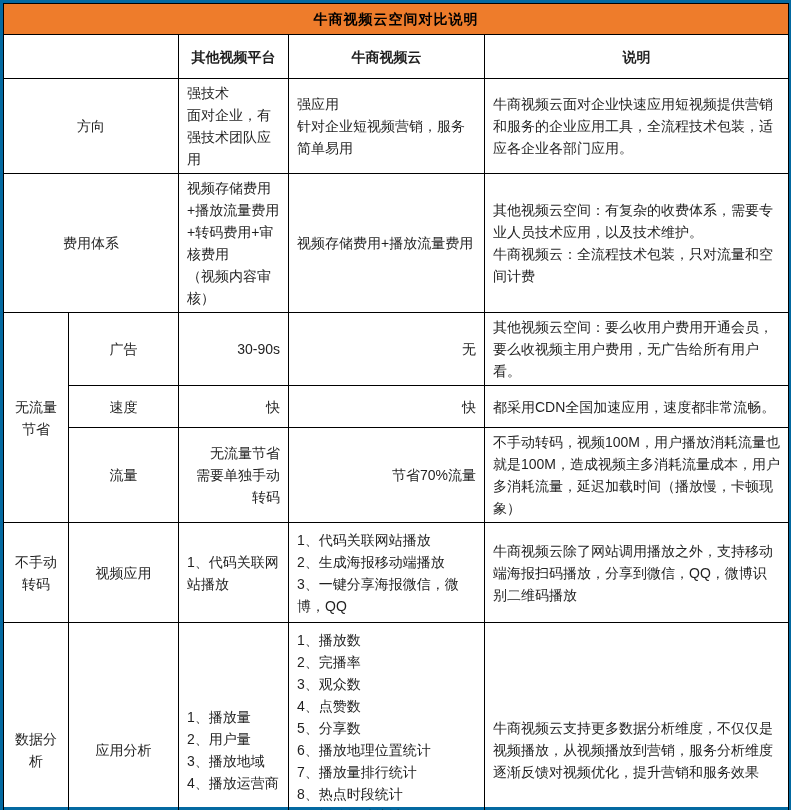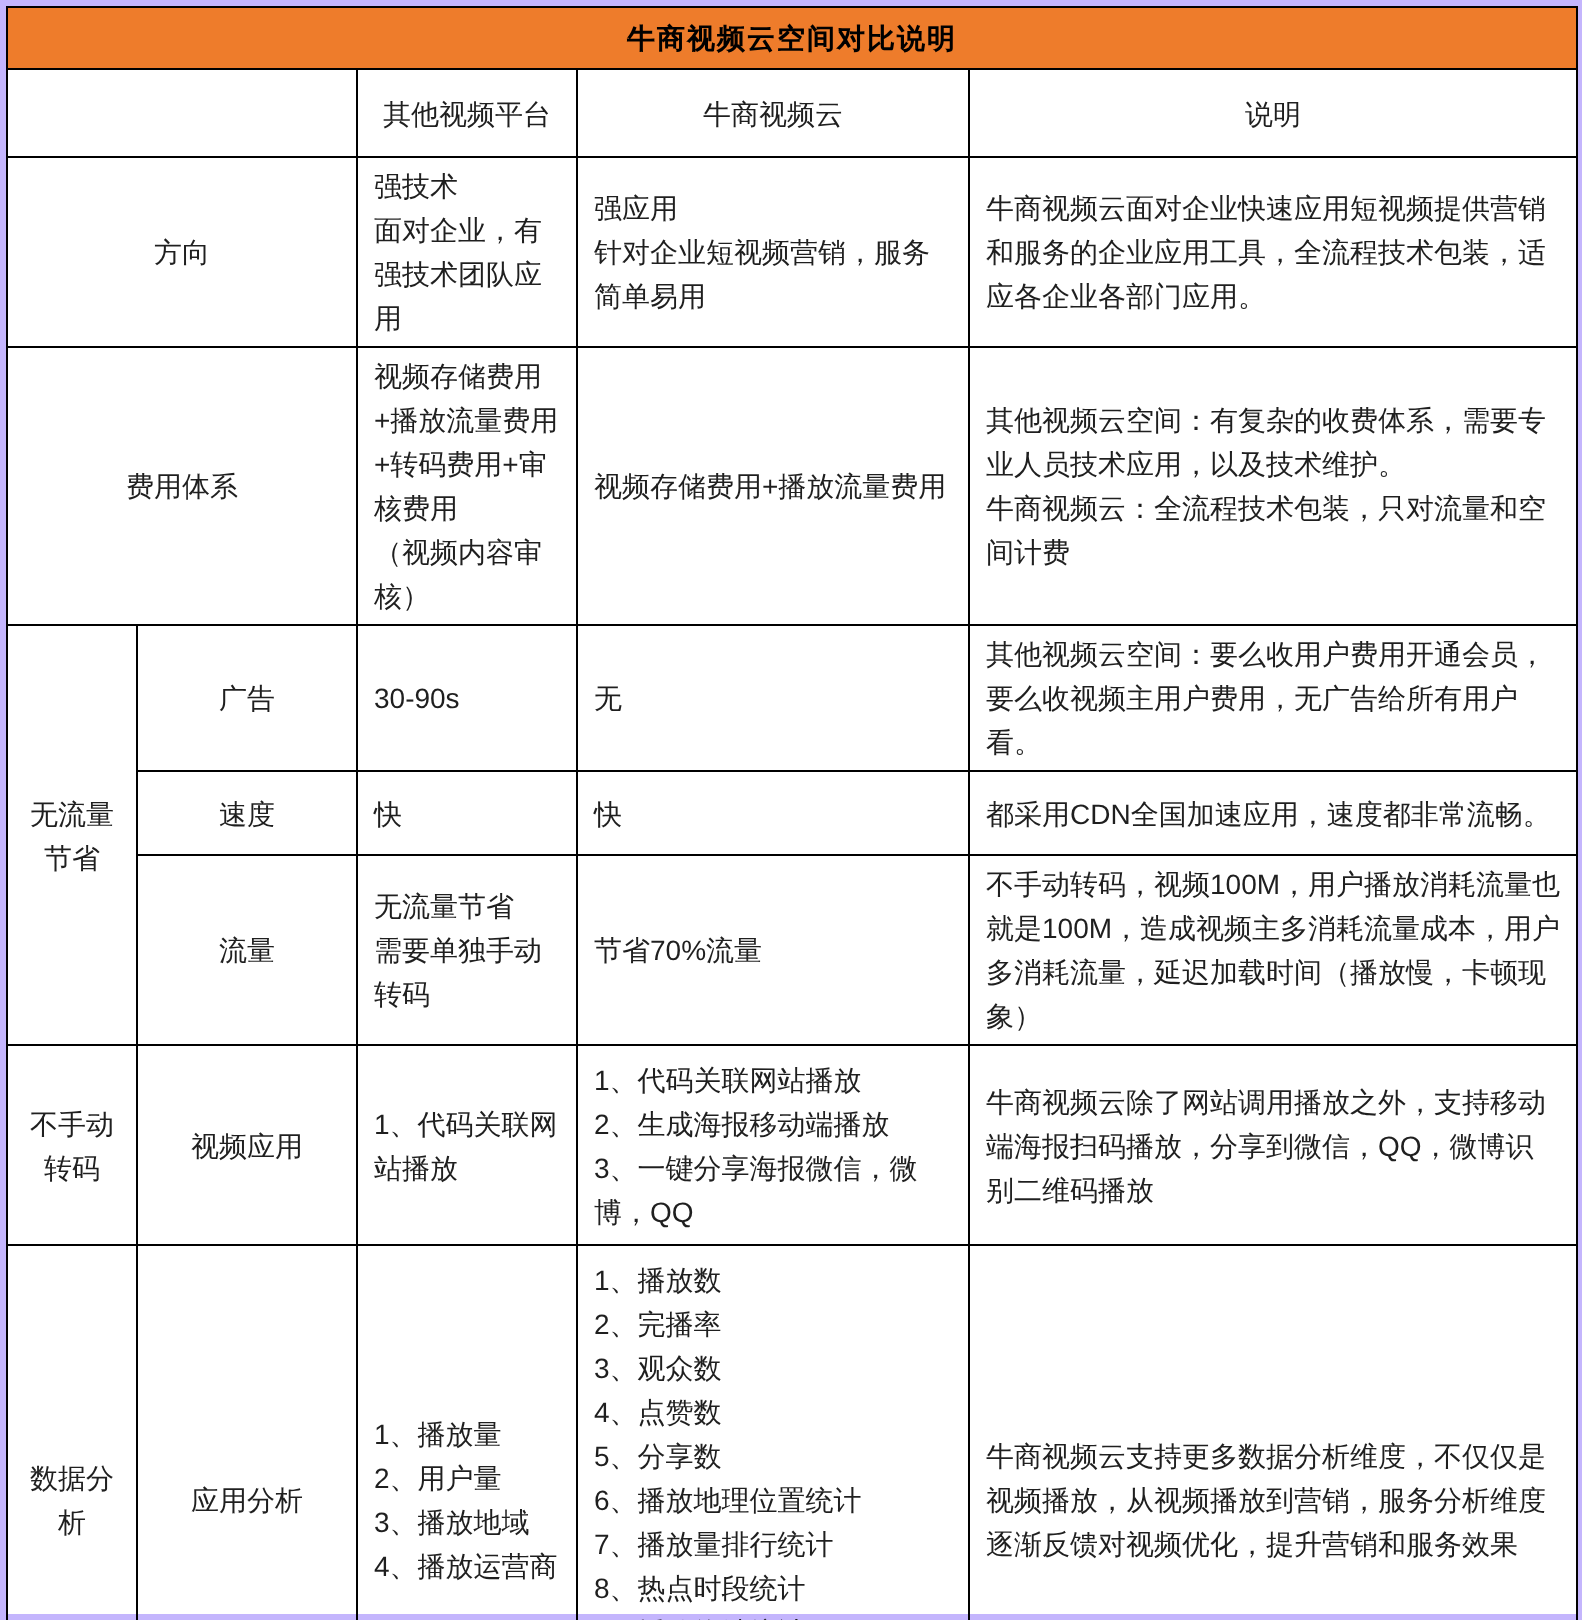--- a/index.html
+++ b/index.html
@@ -6,21 +6,21 @@
     margin: 0;
     padding: 0;
     background: #ffffff;
     font-family: "Liberation Sans", "DejaVu Sans", sans-serif;
     color: #1f1f1f;
   }
   .frame {
     width: 791px;
     height: 810px;
     box-sizing: border-box;
-    border: 3px solid #c4b5fd;
+    border: 3px solid #0369a1;
     background: #ffffff;
   }
   table.cmp {
     width: 100%;
     height: 100%;
     border-collapse: collapse;
     table-layout: fixed;
   }
   table.cmp td {
     border: 1px solid #000000;
@@ -36,28 +36,28 @@
     background: #EE7C2B;
     color: #000000;
     font-weight: bold;
     font-size: 21px;
     text-align: center;
     letter-spacing: 1px;
     border-bottom: 2px solid #000;
     line-height: 26px;
   }
   td.head {
-    font-weight: normal;
+    font-weight: bold;
     text-align: center;
   }
   td.label {
     text-align: center;
     margin-top: 41px;
   }
-  td.center { text-align: left; }
+  td.center { text-align: right; }
   td.left   { text-align: left; }
 </style>
 </head>
 <body>
 
 <div class="frame">
   <table class="cmp">
     <colgroup>
       <col style="width:65px">
       <col style="width:110px">

